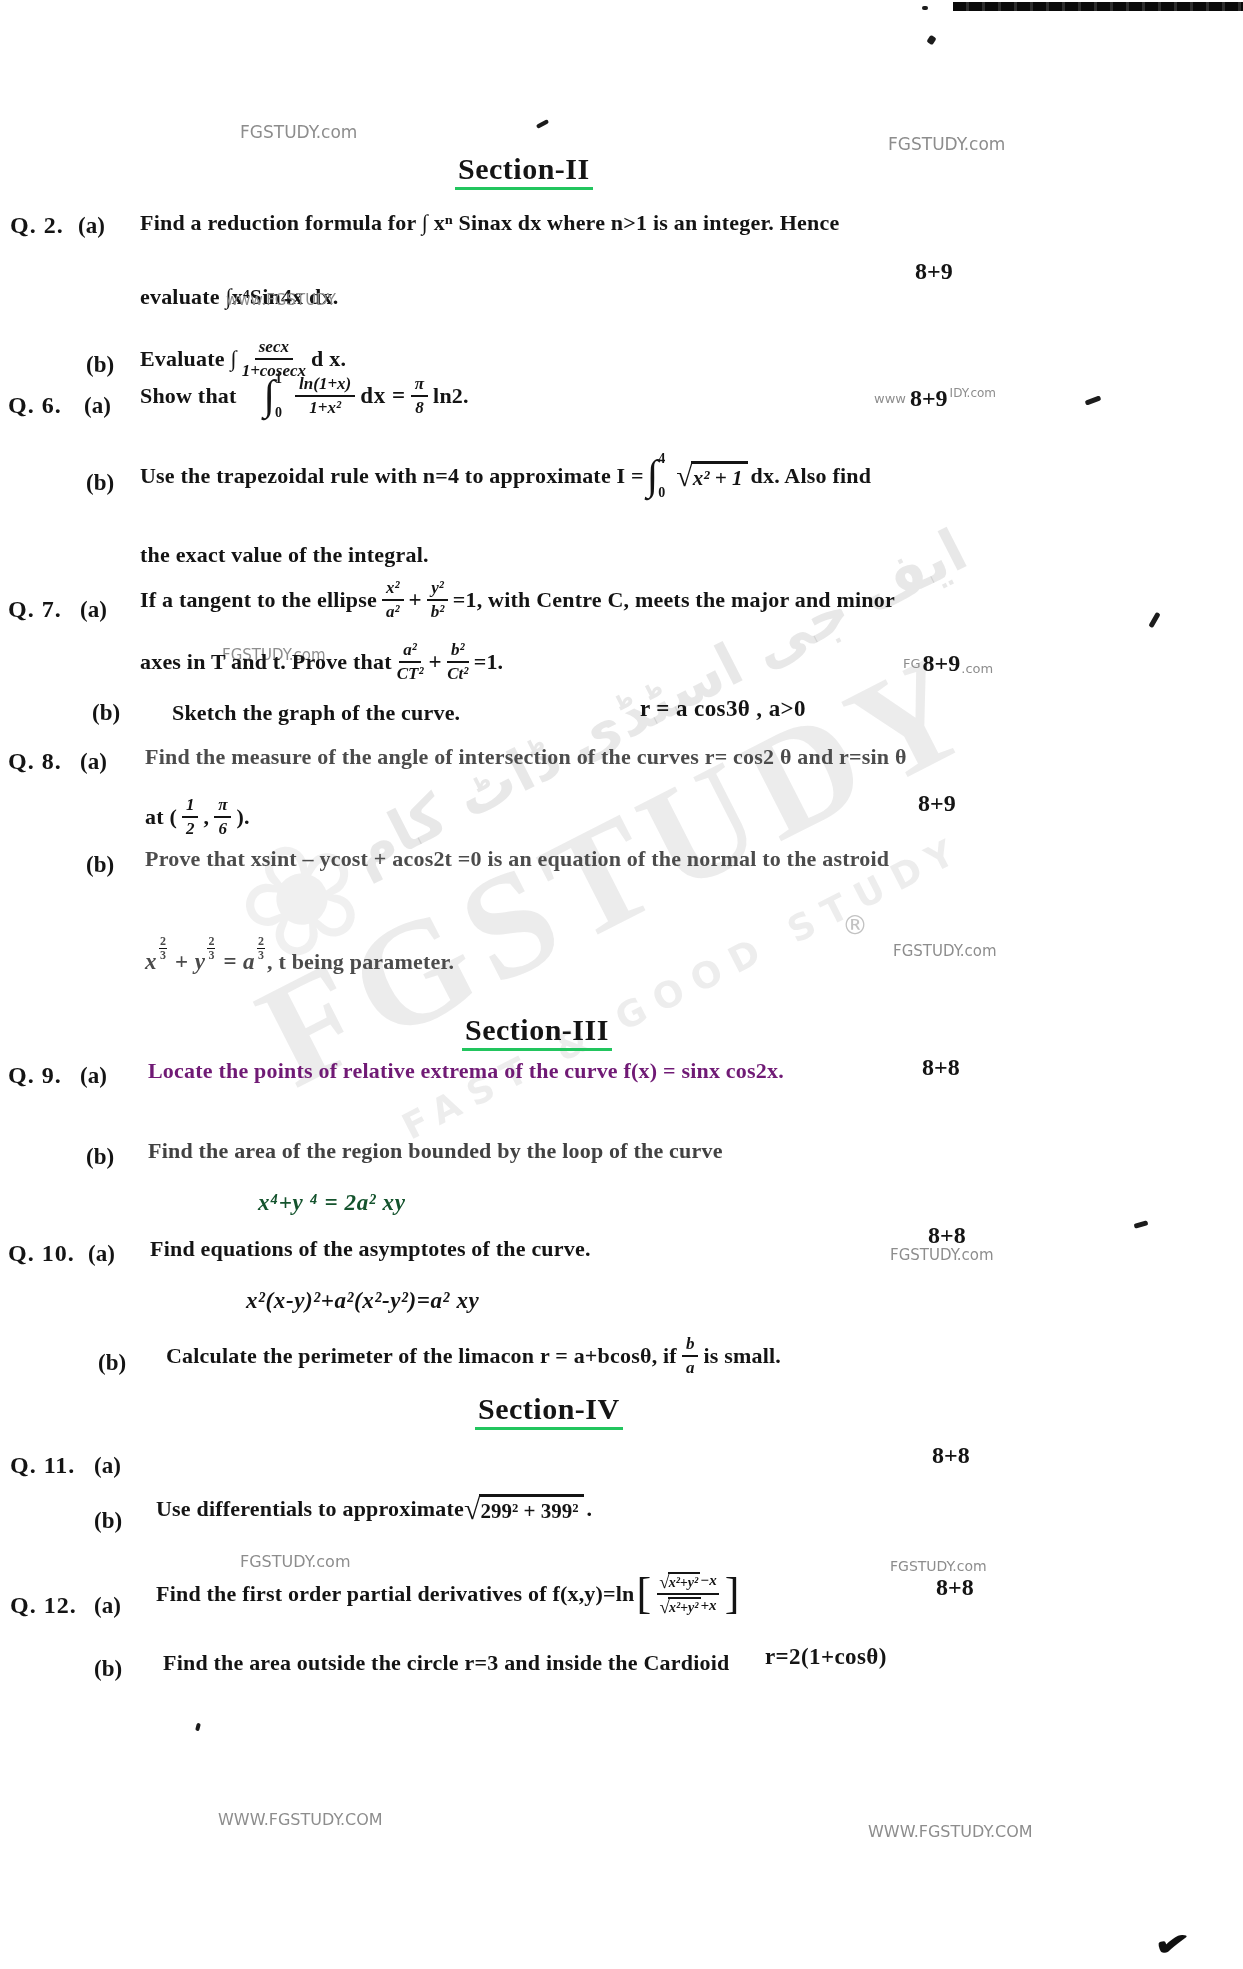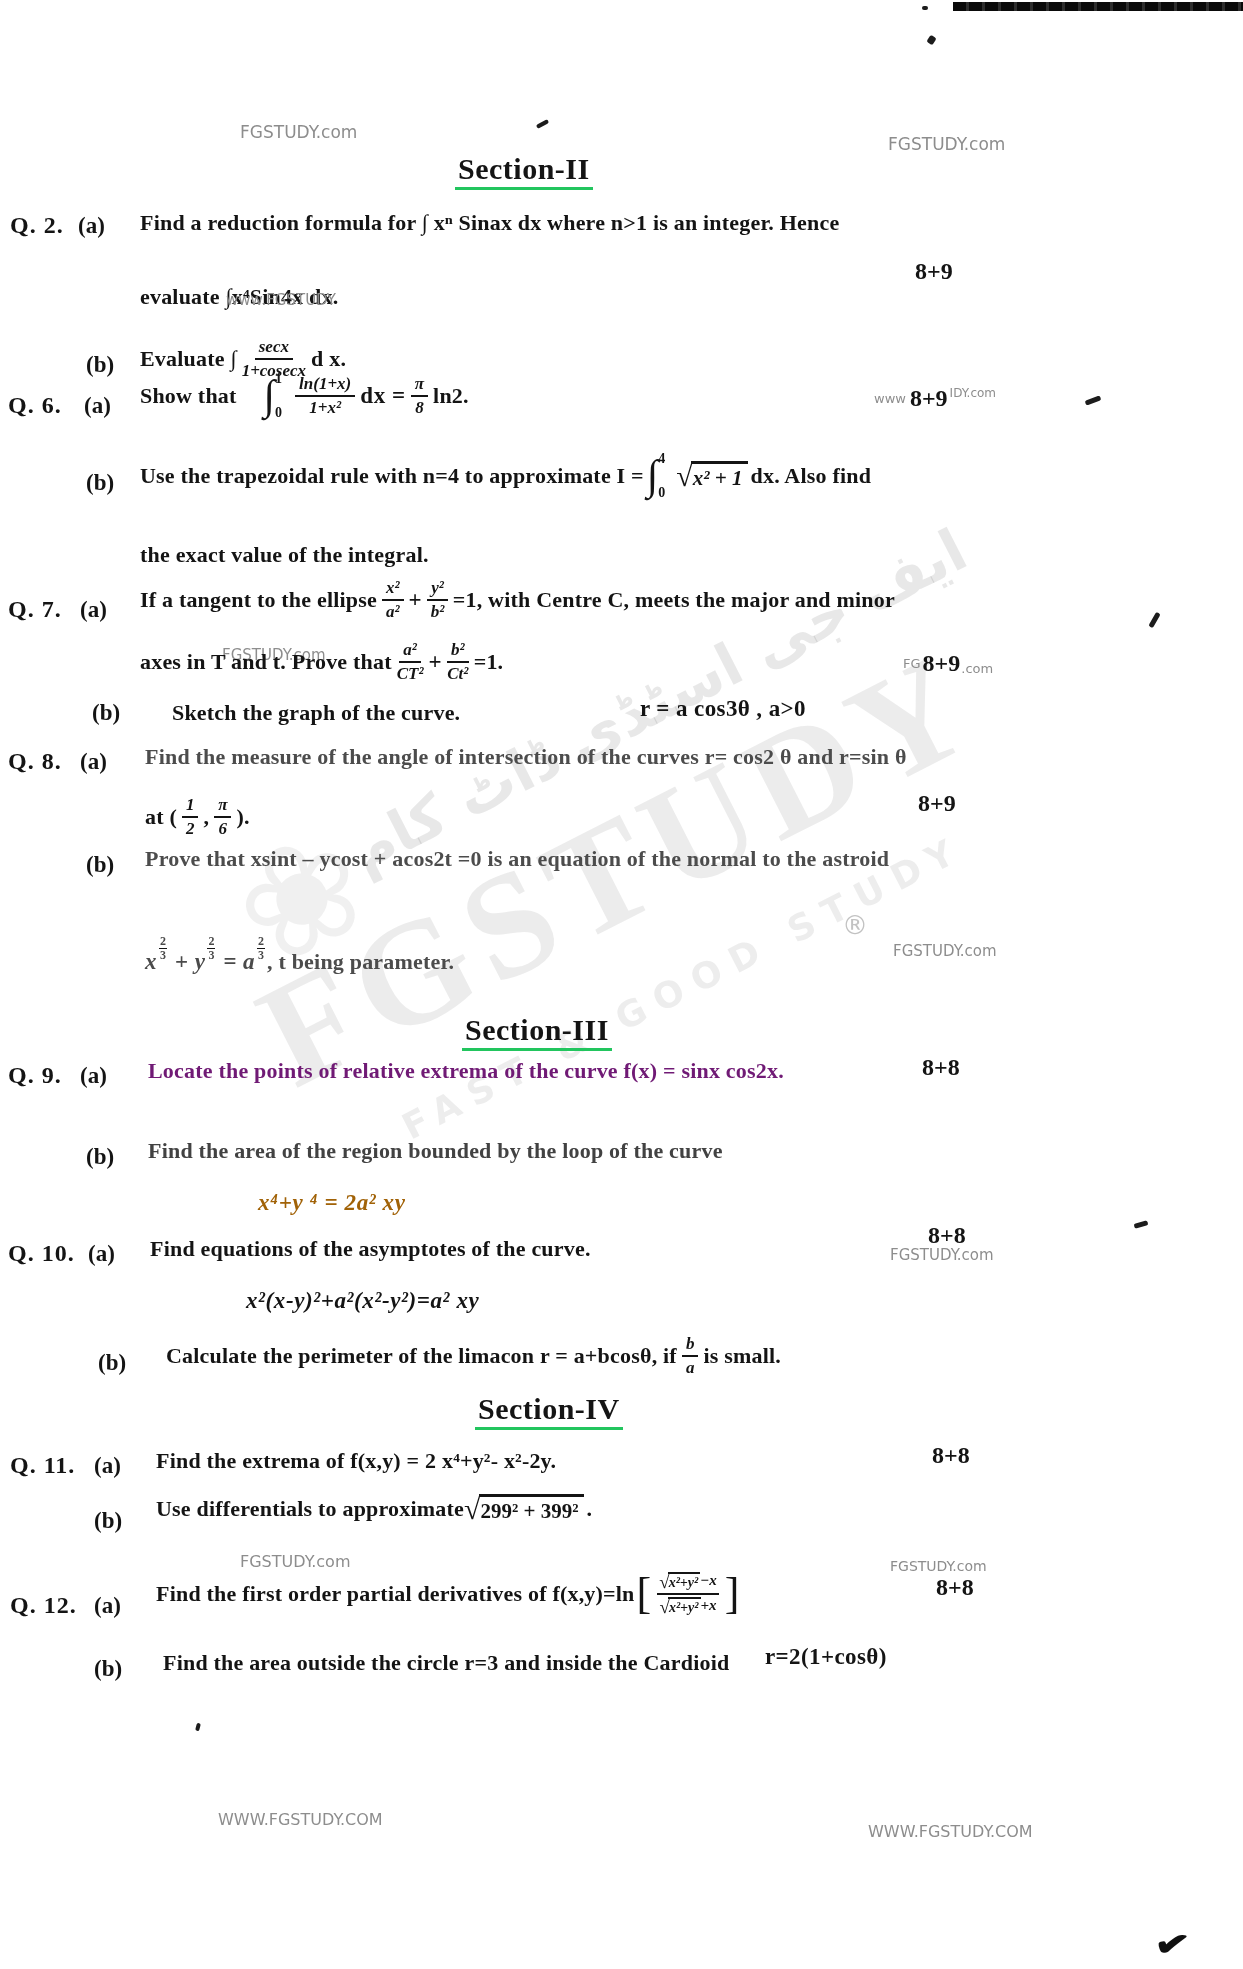--- a/index.html
+++ b/index.html
@@ -218,21 +218,21 @@
   <div class="abs wm wmsm" style="left:893px;top:942px;">FGSTUDY.com</div>
 
   <div class="abs sect" style="left:462px;top:997px;margin-top:16px;">Section-III</div>
 
   <div class="abs qnum" style="left:8px;top:1062px;">Q. 9.</div>
   <div class="abs part" style="left:80px;top:1063px;">(a)</div>
   <div class="abs t2" style="left:148px;top:1058px;color:#701a75;font-family:Liberation Serif, serif;">Locate the points of relative extrema of the curve f(x) = sinx cos2x.</div>
   <div class="abs marks" style="left:922px;top:1054px;">8+8</div>
   <div class="abs part" style="left:86px;top:1144px;">(b)</div>
   <div class="abs t2" style="left:148px;top:1138px;color:#424242;">Find the area of the region bounded by the loop of the curve</div>
-  <div class="abs eq" style="left:258px;top:1190px;color:#a16207;">x⁴+y ⁴ = 2a² xy</div>
+  <div class="abs eq" style="left:258px;top:1190px;color:#14532d;">x⁴+y ⁴ = 2a² xy</div>
 
   <div class="abs qnum" style="left:8px;top:1240px;">Q. 10.</div>
   <div class="abs part" style="left:88px;top:1241px;">(a)</div>
   <div class="abs t" style="left:150px;top:1236px;">Find equations of the asymptotes of the curve.</div>
   <div class="abs marks" style="left:928px;top:1222px;">8+8</div>
   <div class="abs wm wmsm" style="left:890px;top:1246px;">FGSTUDY.com</div>
   <div class="abs eq" style="left:246px;top:1288px;">x²(x-y)²+a²(x²-y²)=a² xy</div>
   <div class="abs part" style="left:98px;top:1350px;">(b)</div>
   <div class="abs row" style="left:166px;top:1334px;">
     <span class="t">Calculate the perimeter of the limacon r = a+bcosθ, if</span>
@@ -240,21 +240,20 @@
       <span class="fn">b</span>
       <span class="fd">a</span>
     </span>
     <span class="t">is small.</span>
   </div>
 
   <div class="abs sect" style="left:475px;top:1392px;">Section-IV</div>
 
   <div class="abs qnum" style="left:10px;top:1452px;">Q. 11.</div>
   <div class="abs part" style="left:94px;top:1453px;">(a)</div>
-  <div class="abs t" style="left:156px;top:1448px;">Find the extrema of f(x,y) = 2 x⁴+y²- x²-2y.</div>
   <div class="abs marks" style="left:932px;top:1442px;">8+8</div>
   <div class="abs part" style="left:94px;top:1508px;">(b)</div>
   <div class="abs row" style="left:156px;top:1494px;">
     <span class="t">Use differentials to approximate</span>
     <span class="sqrtgrp" style="margin-left:0;">
       <span class="rsign">√</span>
       <span class="ovl" style="font-style:normal;">299² + 399²</span>
     </span>
     <span class="t">.</span>
   </div>

